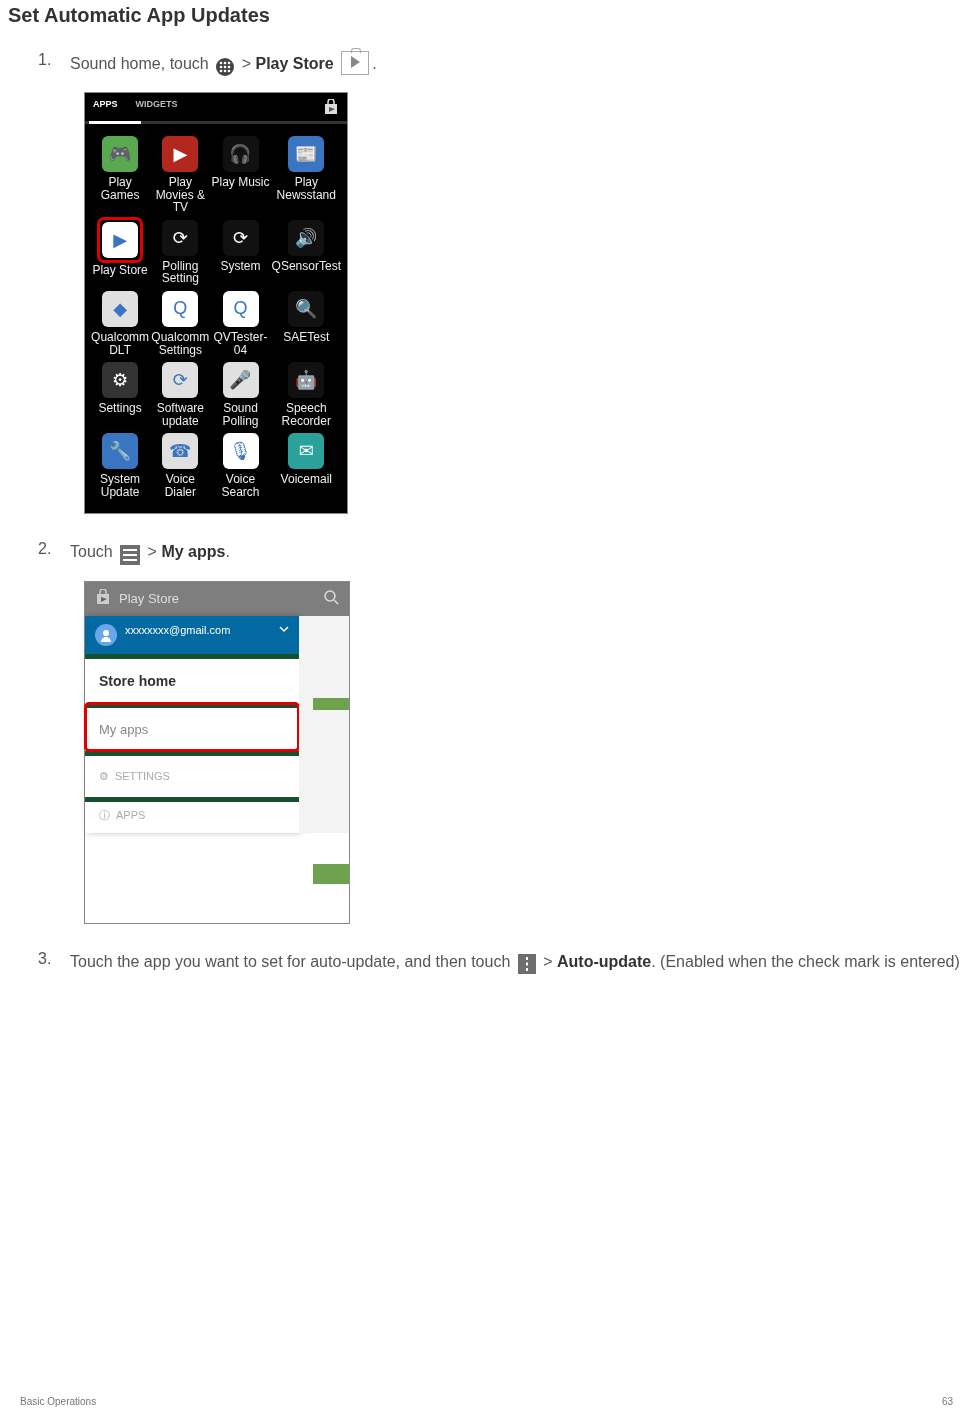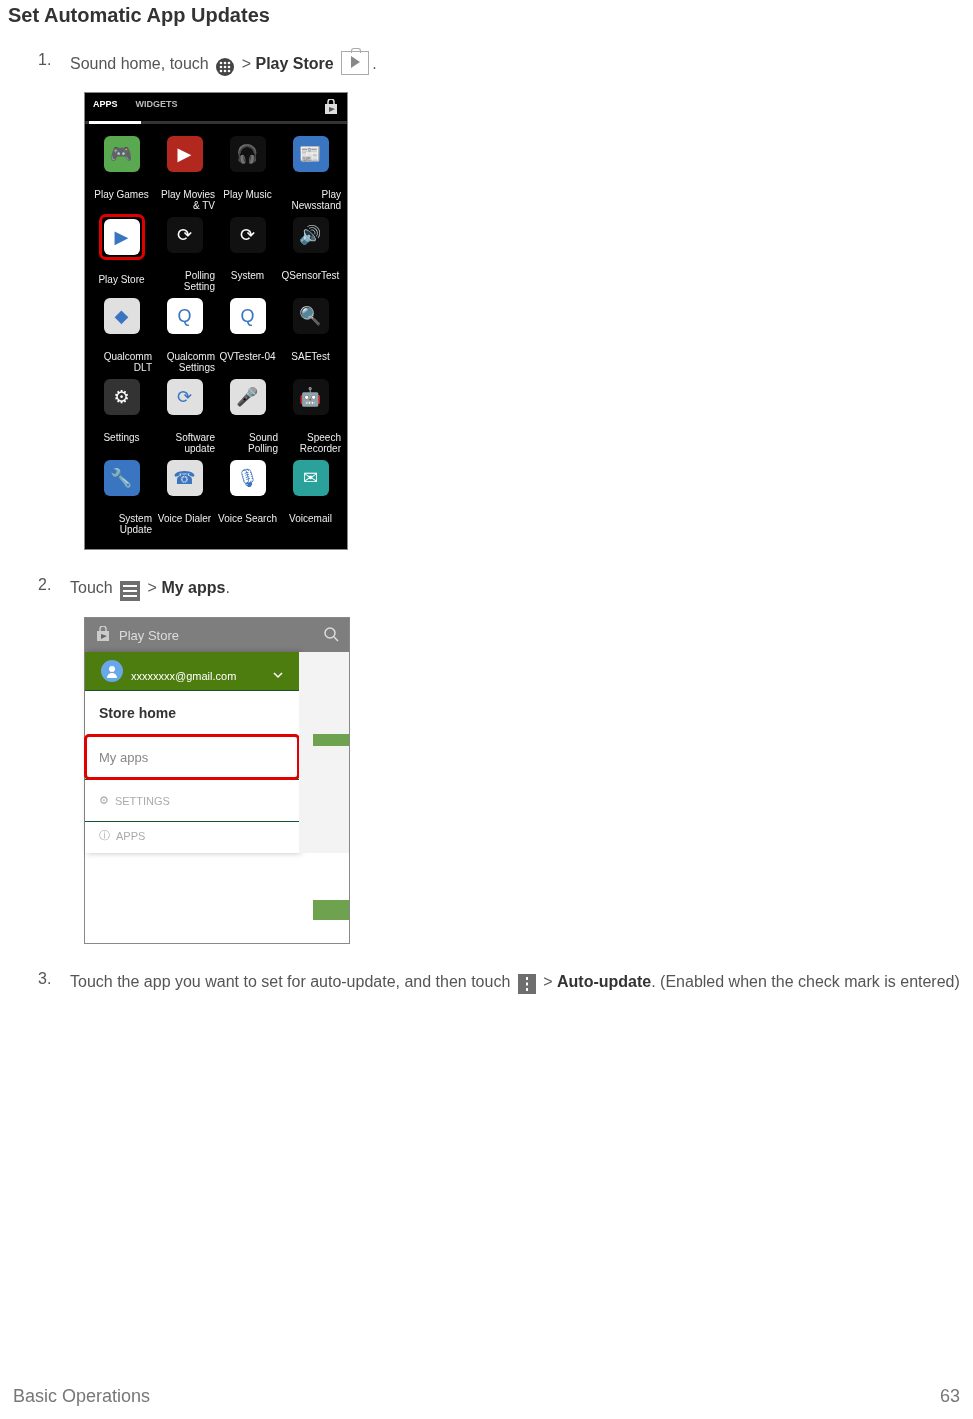--- a/index.html
+++ b/index.html
@@ -124,21 +124,21 @@
       grid-template-columns: repeat(4, 1fr);
       gap: 6px 2px;
       padding: 12px 6px 14px 6px;
     }
     .app-cell {
       display: flex;
       flex-direction: column;
       align-items: center;
       text-align: center;
     }
-    .app-cell .lbl { font-size: 10px; color: #eee; margin-top: 18px; line-height: 1.05; min-height: 16px; text-align: right; }
+    .app-cell .lbl { font-size: 12px; color: #eee; margin-top: 4px; line-height: 1.05; min-height: 16px; }
     .app-ico { width: 36px; height: 36px; border-radius: 6px; display: flex; align-items: center; justify-content: center; font-size: 18px; }
     .hl { outline: 3px solid #e10000; border-radius: 4px; padding: 2px; }
     
     .ss2 {
       width: 264px;
       background: linear-gradient(#4aa9b8 0, #4aa9b8 50px, #eee 50px);
       color: #555;
       font-size: 12px;
     }
     .ss2-top {
@@ -151,47 +151,47 @@
       gap: 8px;
     }
     .ss2-top .ttl { flex: 1; font-size: 13px; }
     .ss2-drawer {
       background: #fff;
       width: 214px;
       margin: 0;
       box-shadow: 2px 0 6px rgba(0,0,0,0.25);
     }
     .ss2-acct {
-      background: #4d7c0f;
+      background: #0369a1;
       color: #fff;
-      padding: 8px 16px;
-      display: flex;
-      align-items: flex-end;
+      padding: 8px 10px;
+      display: flex;
+      align-items: flex-start;
       font-size: 11px;
     }
     .ss2-acct .av { width: 22px; height: 22px; border-radius: 50%; background: #68a8e8; margin-right: 8px; display:flex; align-items:center; justify-content:center; }
     .ss2-acct .em { flex: 1; }
-    .ss2-item { padding: 14px 14px; font-size: 13px; color: #444; border-top: 1px solid #14532d; }
+    .ss2-item { padding: 14px 14px; font-size: 13px; color: #444; border-top: 5px solid #14532d; }
     .ss2-item.head { font-weight: bold; font-size: 14px; color: #333; }
     .ss2-item.hl { outline: 3px solid #e10000; outline-offset: -2px; color: #888; font-size: 13px; }
     .ss2-item.muted { color: #aaa; font-size: 11px; display:flex; align-items:center; gap:6px; }
     .ss2-body { display: flex; }
     .ss2-right { flex: 1; background: #f3f3f3; position:relative; }
     .ss2-right .strip1 { position:absolute; right:0; top:82px; width:36px; height:12px; background:#6ea24f; }
     .ss2-right .strip2 { position:absolute; right:0; top:248px; width:36px; height:20px; background:#6ea24f; }
     .ss2-bottom { height: 90px; background: #fff; }
     .footer {
       position: absolute;
       bottom: 12px;
       left: 0;
       right: 0;
       display: flex;
-      padding: 0 13px;
+      padding: 0 20px;
       color: #777;
-      font-size: 18px;
+      font-size: 10px;
     }
     .footer .sp { flex: 1; }
   </style>
 </head>
 <body>
 
 <div class="page">
   <div class="heading">Set Automatic App Updates</div>
 
   <div class="step">

